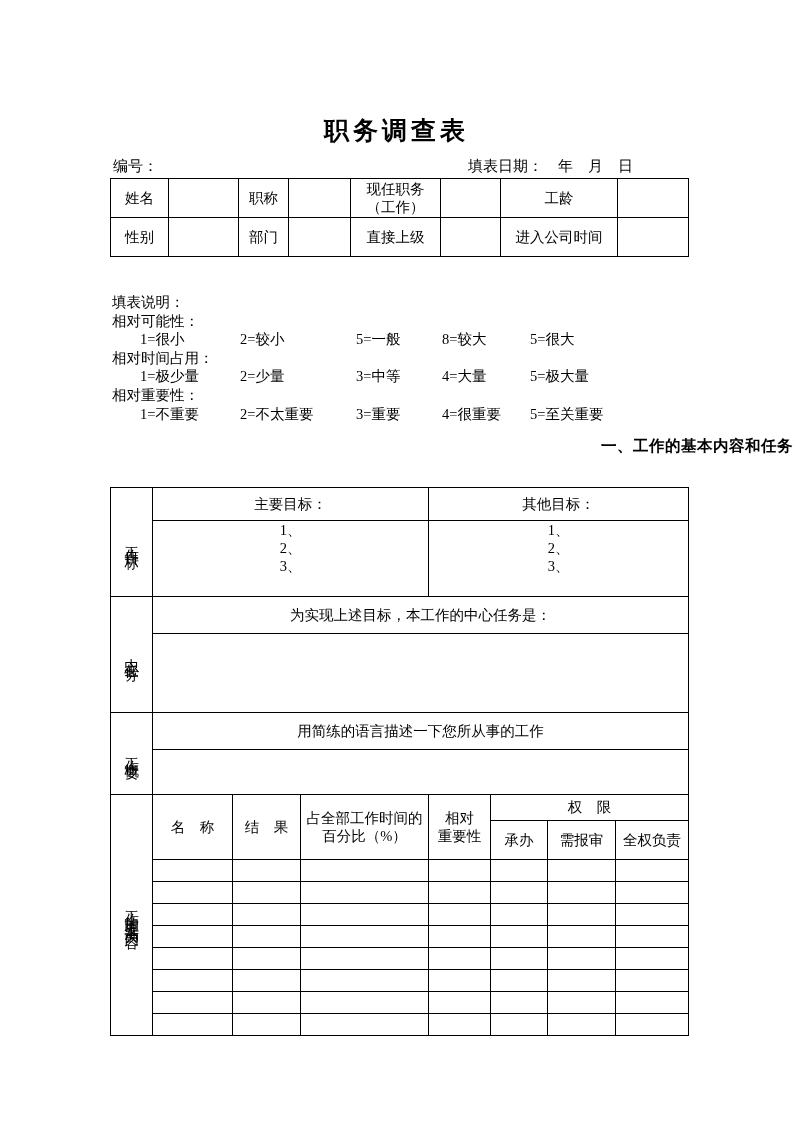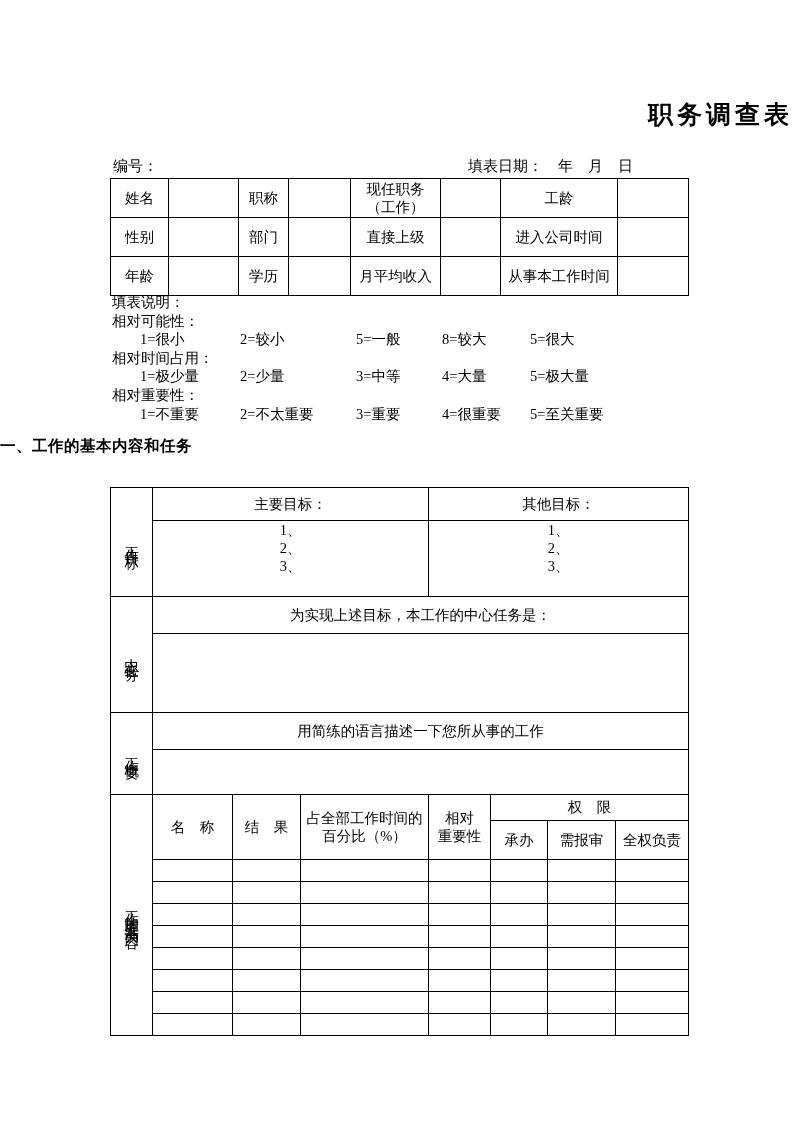--- a/index.html
+++ b/index.html
@@ -19,24 +19,24 @@
     position: relative;
     width: 793px;
     height: 1122px;
     box-sizing: border-box;
     padding: 0;
   }
 
   
   .doc-title {
     position: absolute;
-    top: 98px;
+    top: 114px;
     left: 0;
     width: 793px;
-    text-align: right;
+    text-align: center;
     font-size: 25px;
     font-weight: bold;
     letter-spacing: 4px;
     font-family: "Liberation Sans", "DejaVu Sans", sans-serif;
   }
 
   
   .meta-row {
     position: absolute;
     top: 157px;
@@ -114,21 +114,21 @@
   .o3 { left: 244px; }
   .o4 { left: 330px; }
   .o5 { left: 418px; }
 
   
   .section-heading {
     position: absolute;
     top: 436px;
     left: 0;
     width: 793px;
-    text-align: left;
+    text-align: right;
     font-size: 15.5px;
     font-weight: bold;
     letter-spacing: 0.5px;
     font-family: "Liberation Sans", "DejaVu Sans", sans-serif;
   }
 
   
   .main-table {
     position: absolute;
     top: 487px;
@@ -215,30 +215,20 @@
       <tr>
         <td>性别</td>
         <td class="val"></td>
         <td>部门</td>
         <td class="val"></td>
         <td>直接上级</td>
         <td class="val"></td>
         <td>进入公司时间</td>
         <td class="val"></td>
       </tr>
-      <tr>
-        <td>年龄</td>
-        <td class="val"></td>
-        <td>学历</td>
-        <td class="val"></td>
-        <td>月平均收入</td>
-        <td class="val"></td>
-        <td>从事本工作时间</td>
-        <td class="val"></td>
-      </tr>
     </tbody>
   </table>
 
   <div class="instructions">
     <div class="ins-line">填表说明：</div>
 
     <div class="ins-line">相对可能性：</div>
     <div class="ins-opts">
       <span class="o1">1=很小</span>
       <span class="o2">2=较小</span>

